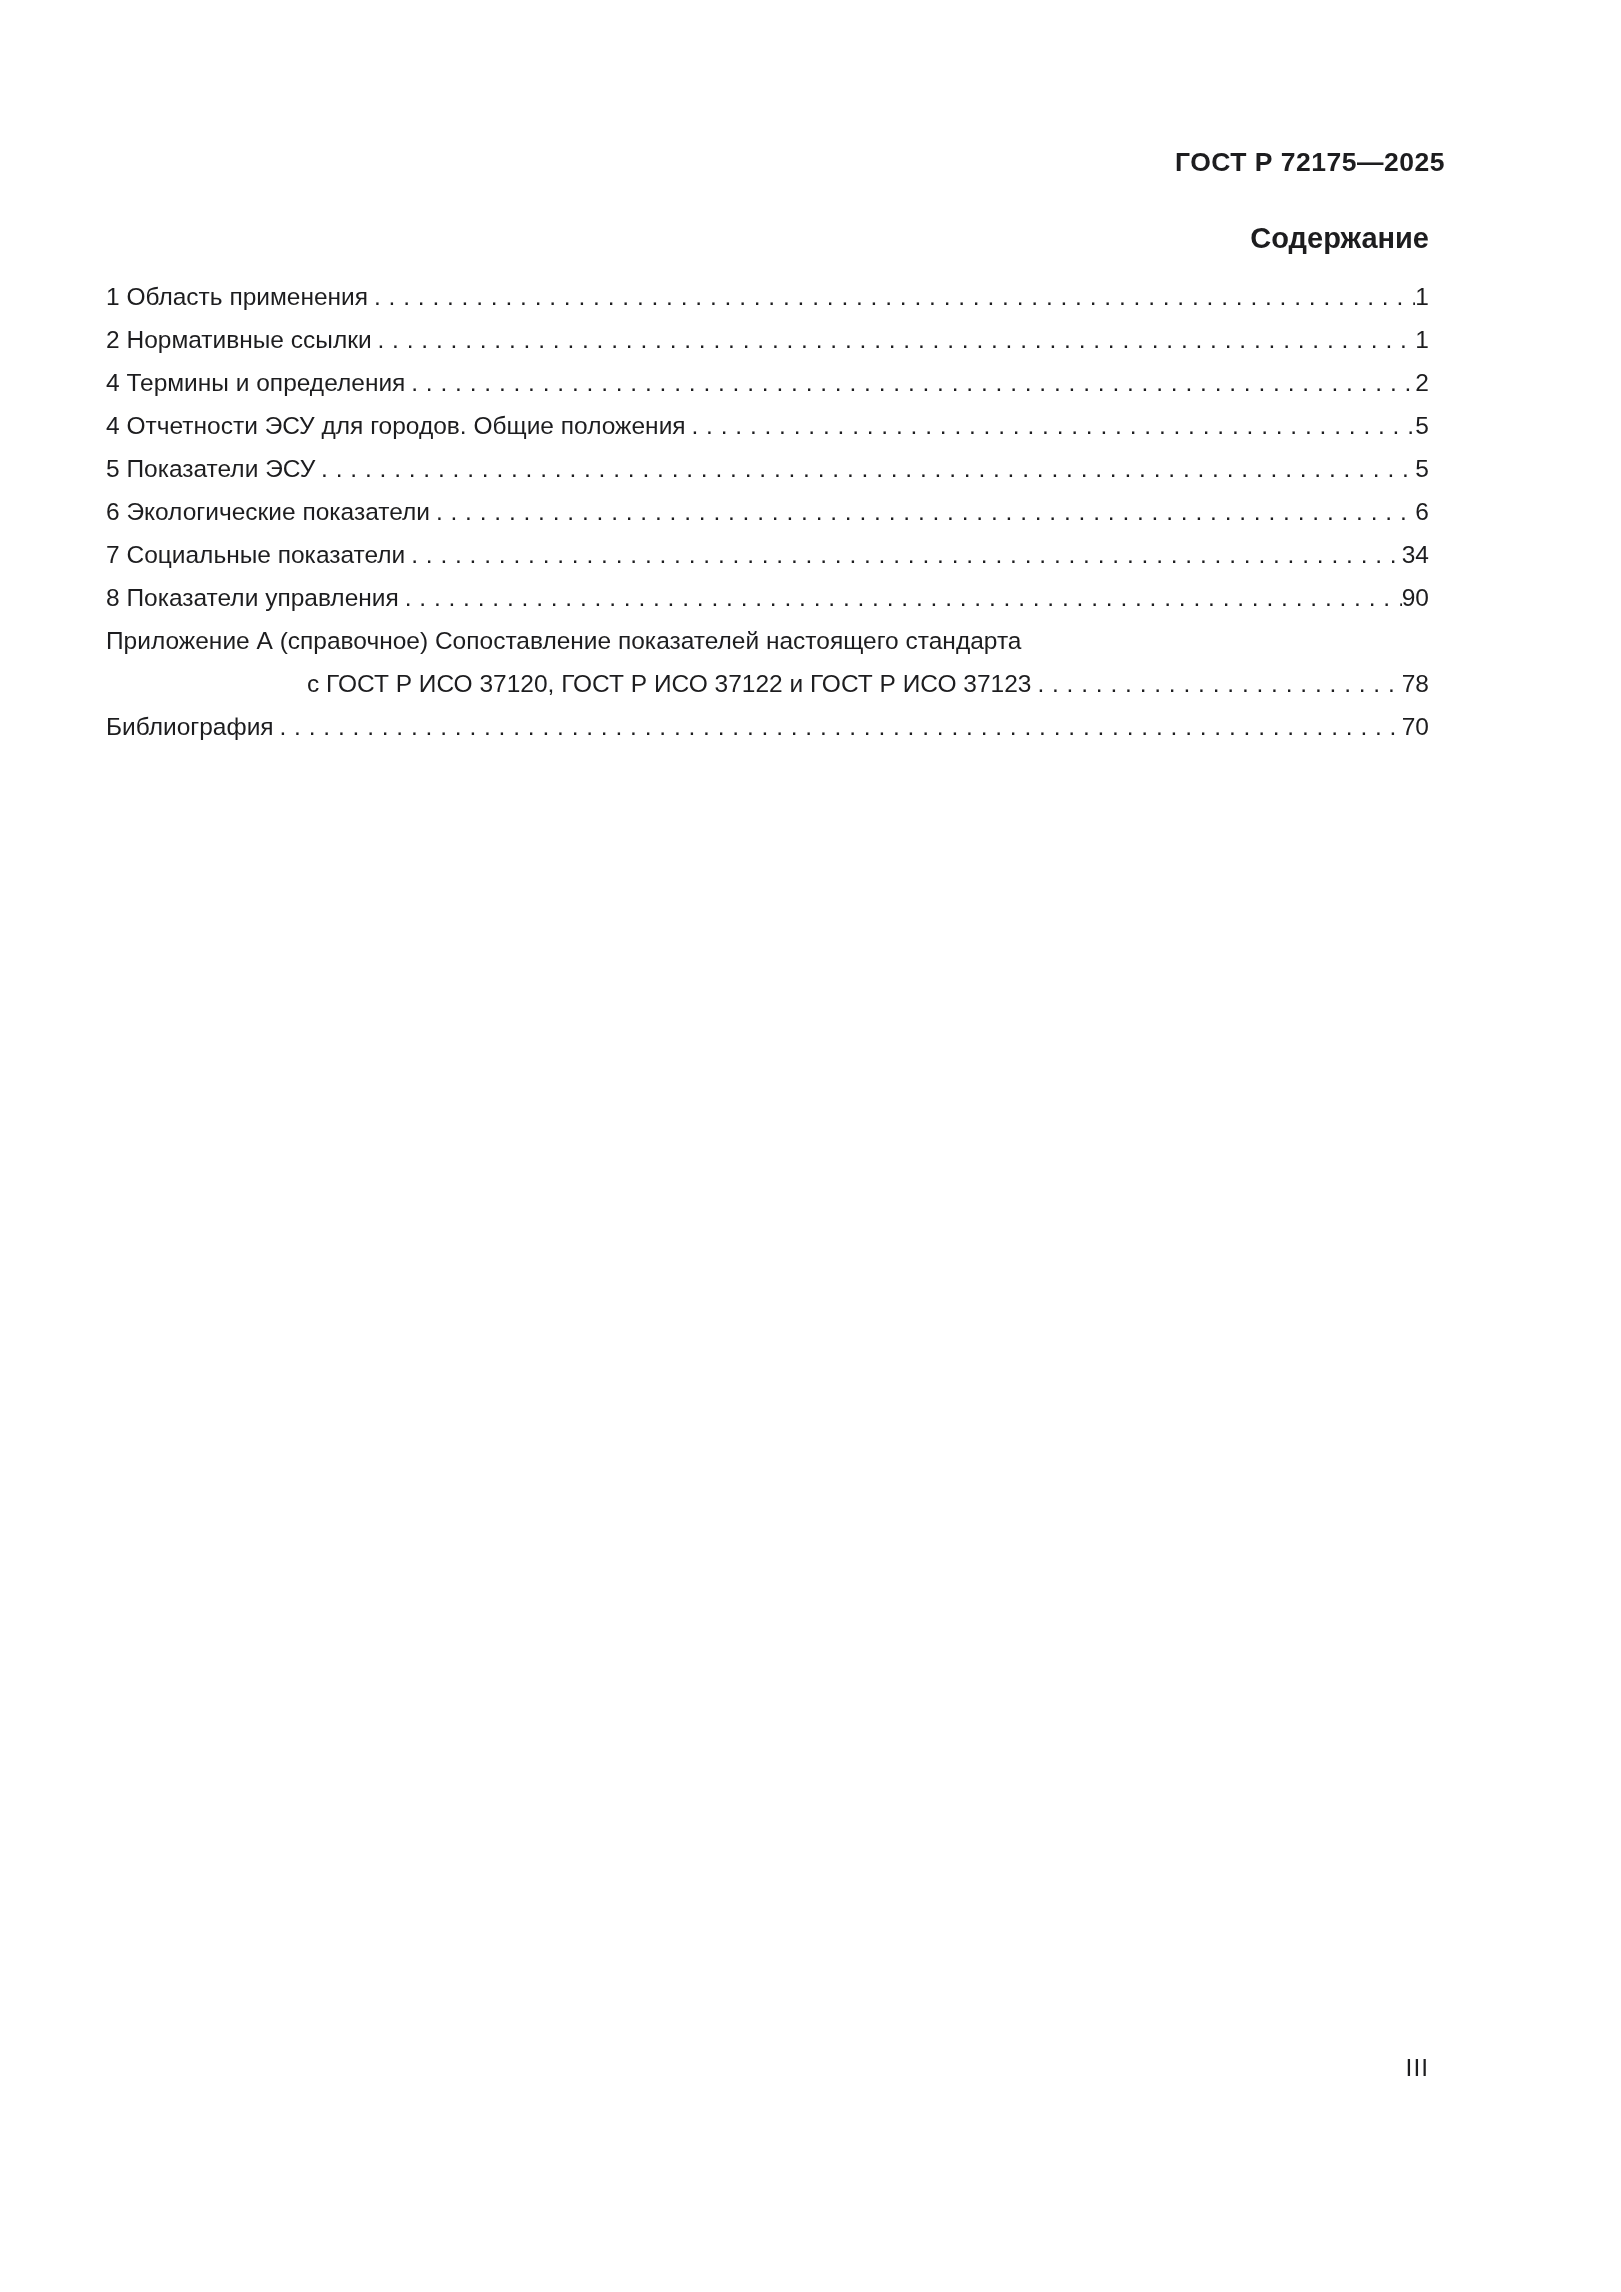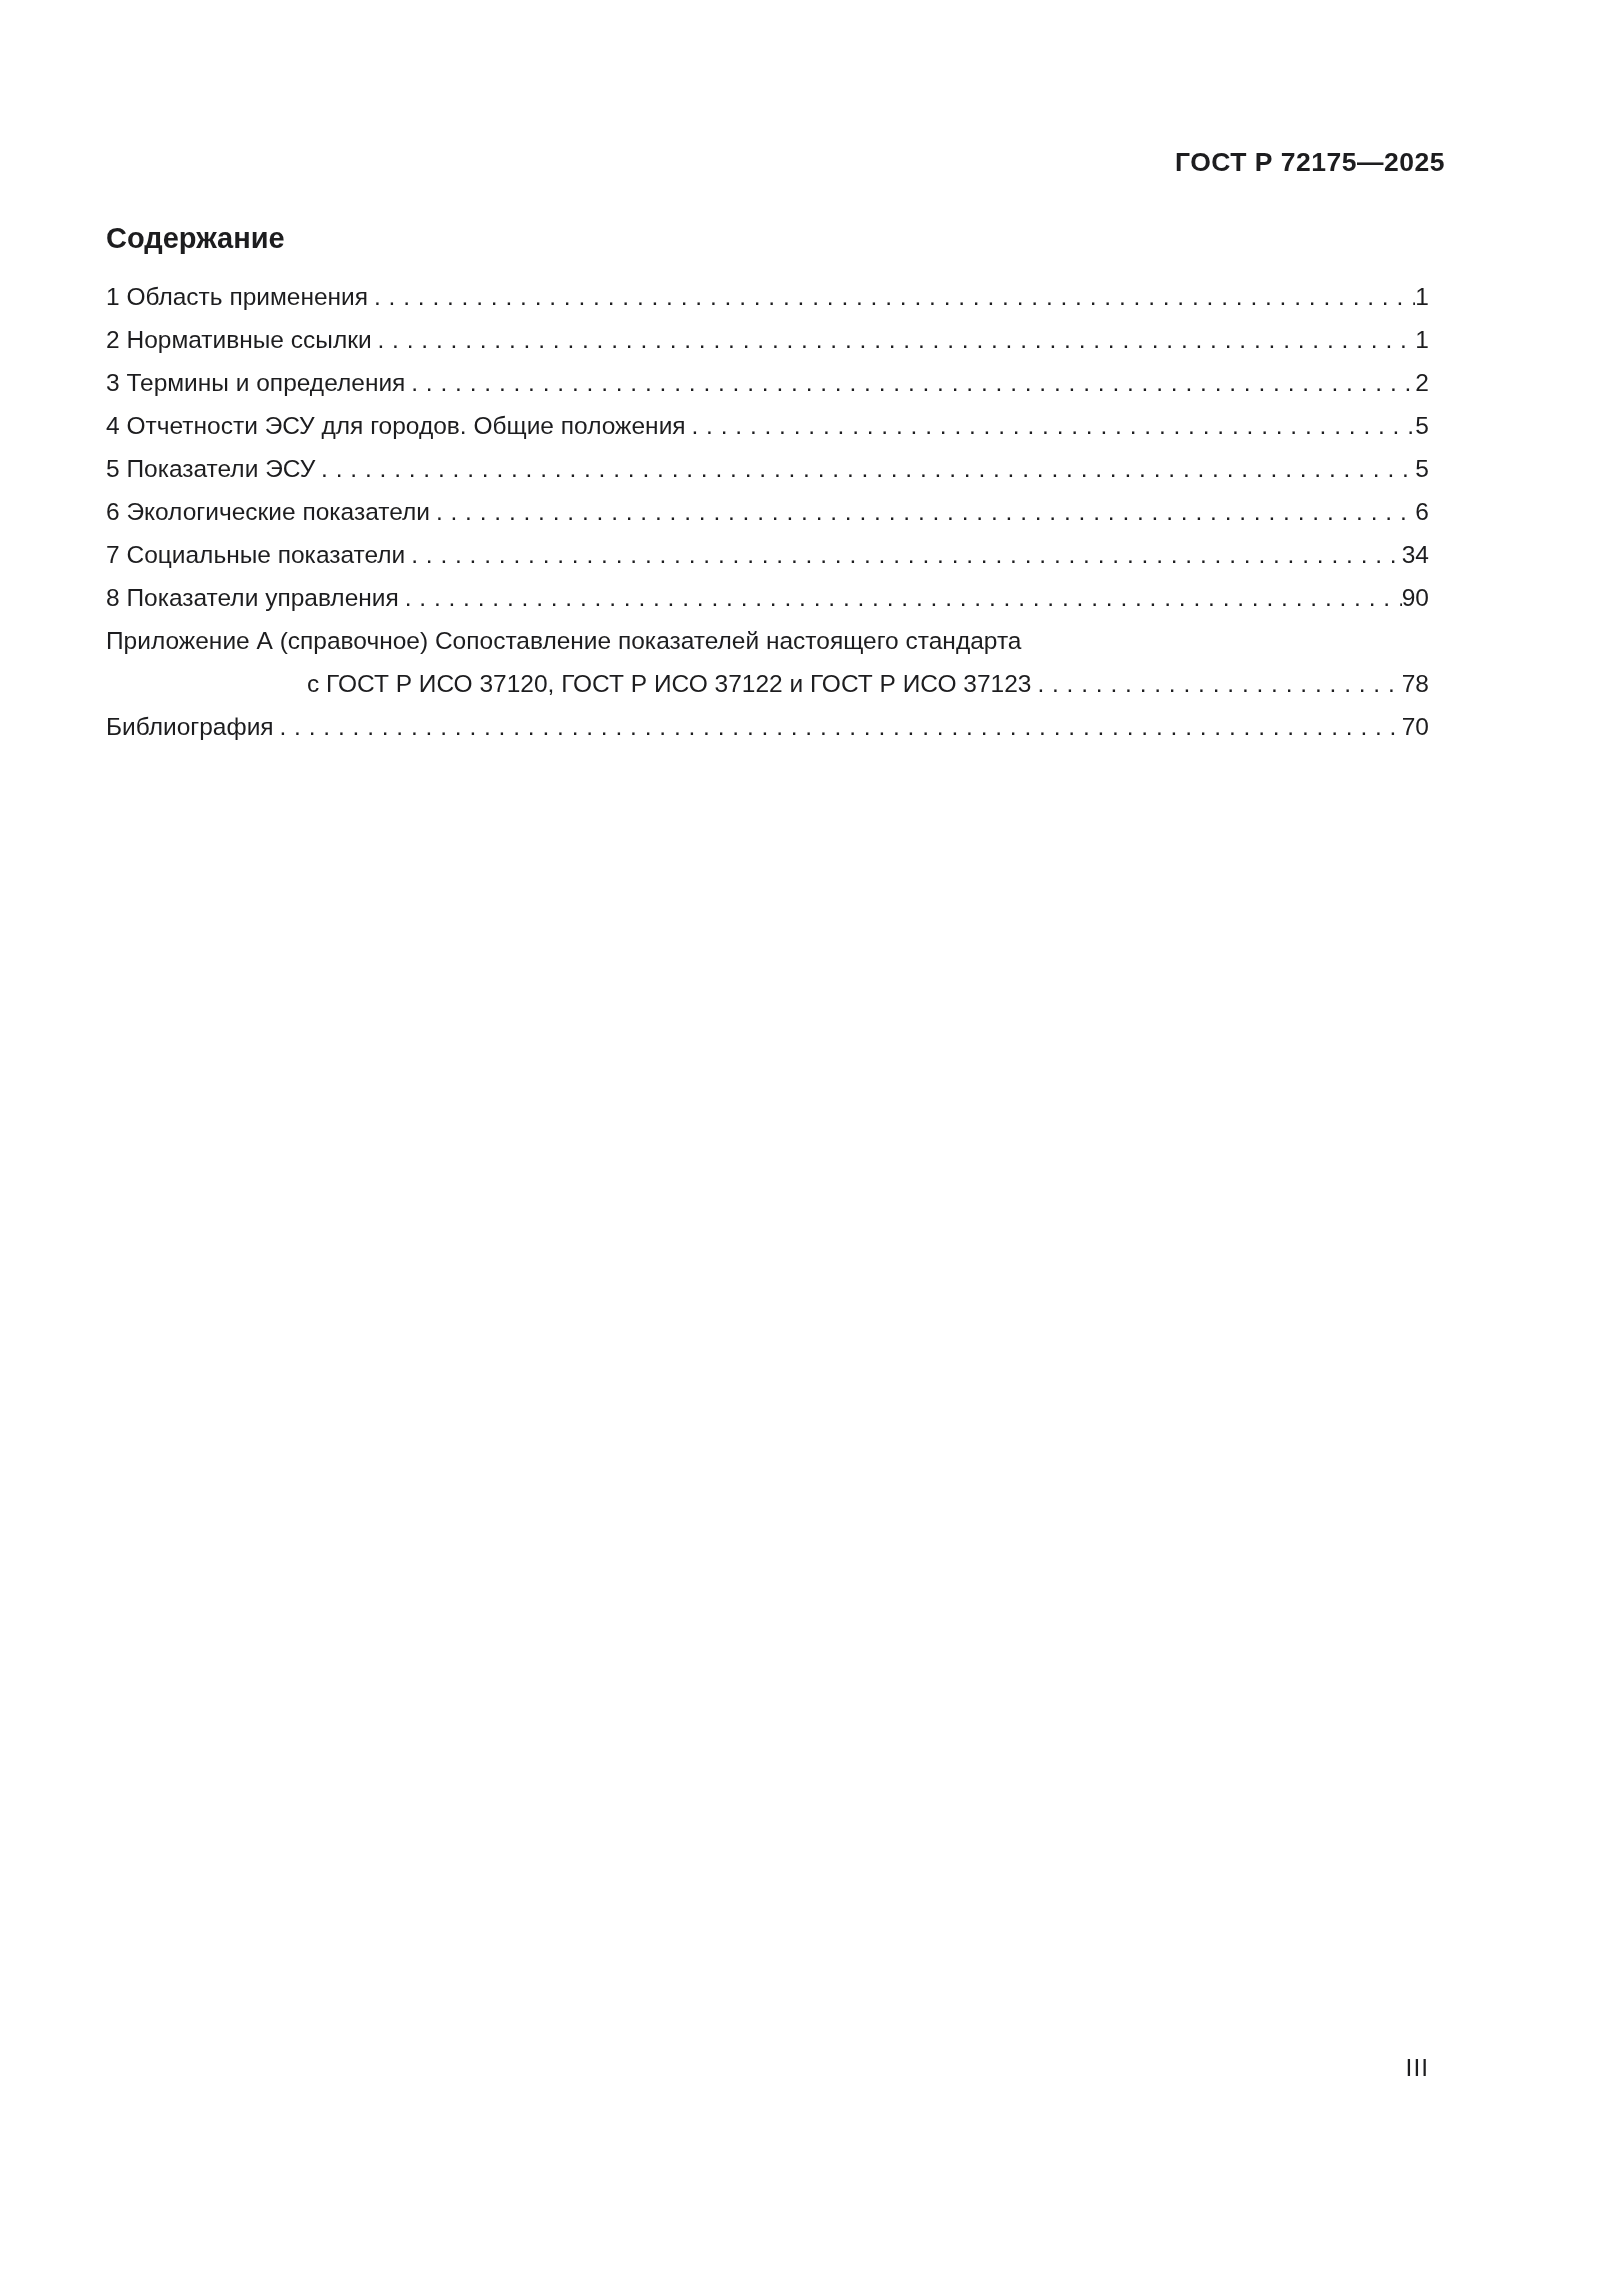--- a/index.html
+++ b/index.html
@@ -28,21 +28,21 @@
     font-weight: 700;
     letter-spacing: 0.5px;
     white-space: nowrap;
   }
   .doc-title {
     position: absolute;
     top: 222px;
     left: 106px;
     width: 1323px;
     margin: 0;
-    text-align: left;
+    text-align: right;
     font-size: 29px;
     font-weight: 700;
   }
   .toc {
     position: absolute;
     top: 275px;
     left: 106px;
     width: 1323px;
   }
   .toc-row {
@@ -95,21 +95,21 @@
       <span class="toc-page">1</span>
     </div>
 
     <div class="toc-row">
       <span class="toc-label">2 Нормативные ссылки</span>
       <span class="toc-leader"></span>
       <span class="toc-page">1</span>
     </div>
 
     <div class="toc-row">
-      <span class="toc-label">3 Термины и определения</span>
+      <span class="toc-label">4 Термины и определения</span>
       <span class="toc-leader"></span>
       <span class="toc-page">2</span>
     </div>
 
     <div class="toc-row">
       <span class="toc-label">4 Отчетности ЭСУ для городов. Общие положения</span>
       <span class="toc-leader"></span>
       <span class="toc-page">5</span>
     </div>
 

